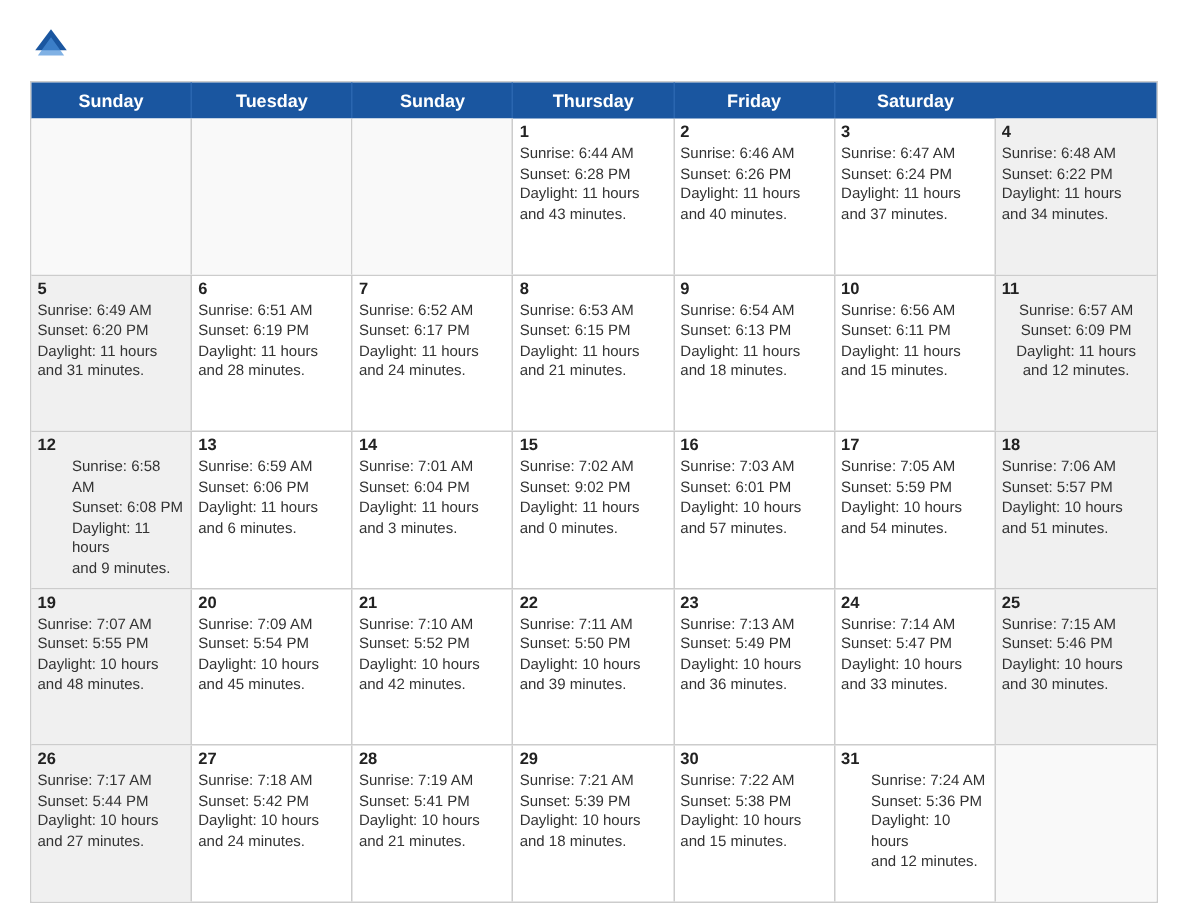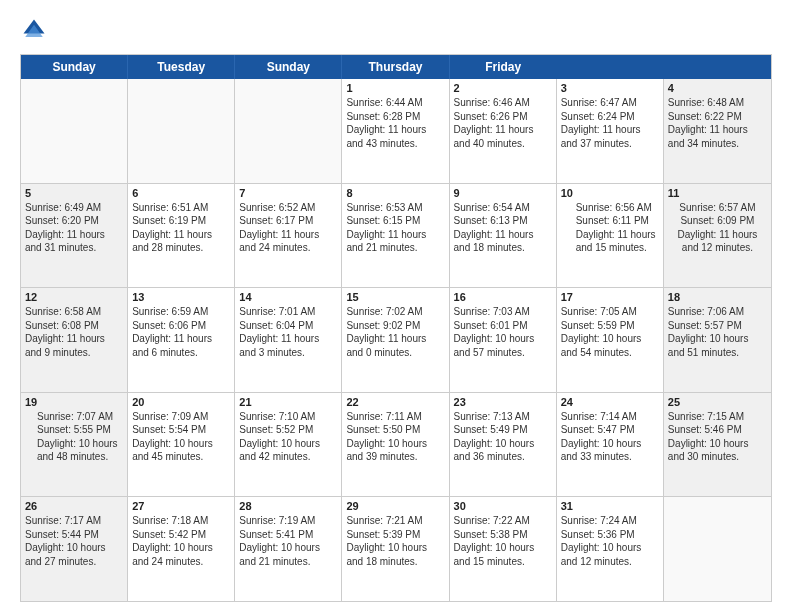--- a/index.html
+++ b/index.html
@@ -135,20 +135,21 @@
     </div>
   </div>
 
   <div class="calendar">
     <div class="cal-header" id="cal-header">
         <div class="cal-header-cell">Sunday</div>
         <div class="cal-header-cell">Tuesday</div>
         <div class="cal-header-cell">Sunday</div>
         <div class="cal-header-cell">Thursday</div>
         <div class="cal-header-cell">Friday</div>
+        <div class="cal-header-cell">Saturday</div>
       </div>
     <div class="cal-body" id="cal-body">
         <div class="cal-row">
           <div class="cal-cell empty"></div>
           <div class="cal-cell empty"></div>
           <div class="cal-cell empty"></div>
           <div class="cal-cell">
             <div class="day-num">1</div>
             <div class="cell-text" style="white-space: pre-line;">Sunrise: 6:44 AM
 Sunset: 6:28 PM
@@ -208,37 +209,37 @@
           </div>
           <div class="cal-cell">
             <div class="day-num">9</div>
             <div class="cell-text" style="white-space: pre-line;">Sunrise: 6:54 AM
 Sunset: 6:13 PM
 Daylight: 11 hours
 and 18 minutes.</div>
           </div>
           <div class="cal-cell">
             <div class="day-num">10</div>
-            <div class="cell-text" style="white-space: pre-line; margin-left: 15px;">Sunrise: 6:56 AM
+            <div class="cell-text" style="white-space: pre-line;">Sunrise: 6:56 AM
 Sunset: 6:11 PM
 Daylight: 11 hours
 and 15 minutes.</div>
           </div>
           <div class="cal-cell shaded">
             <div class="day-num">11</div>
             <div class="cell-text" style="white-space: pre-line; text-align: center;">Sunrise: 6:57 AM
 Sunset: 6:09 PM
 Daylight: 11 hours
 and 12 minutes.</div>
           </div>
         </div>
         <div class="cal-row">
           <div class="cal-cell shaded">
             <div class="day-num">12</div>
-            <div class="cell-text" style="white-space: pre-line;">Sunrise: 6:58 AM
+            <div class="cell-text" style="white-space: pre-line; margin-left: 23px;">Sunrise: 6:58 AM
 Sunset: 6:08 PM
 Daylight: 11 hours
 and 9 minutes.</div>
           </div>
           <div class="cal-cell">
             <div class="day-num">13</div>
             <div class="cell-text" style="white-space: pre-line;">Sunrise: 6:59 AM
 Sunset: 6:06 PM
 Daylight: 11 hours
 and 6 minutes.</div>
@@ -275,21 +276,21 @@
             <div class="day-num">18</div>
             <div class="cell-text" style="white-space: pre-line;">Sunrise: 7:06 AM
 Sunset: 5:57 PM
 Daylight: 10 hours
 and 51 minutes.</div>
           </div>
         </div>
         <div class="cal-row">
           <div class="cal-cell shaded">
             <div class="day-num">19</div>
-            <div class="cell-text" style="white-space: pre-line; margin-left: 12px;">Sunrise: 7:07 AM
+            <div class="cell-text" style="white-space: pre-line;">Sunrise: 7:07 AM
 Sunset: 5:55 PM
 Daylight: 10 hours
 and 48 minutes.</div>
           </div>
           <div class="cal-cell">
             <div class="day-num">20</div>
             <div class="cell-text" style="white-space: pre-line;">Sunrise: 7:09 AM
 Sunset: 5:54 PM
 Daylight: 10 hours
 and 45 minutes.</div>
@@ -361,21 +362,21 @@
           </div>
           <div class="cal-cell">
             <div class="day-num">30</div>
             <div class="cell-text" style="white-space: pre-line;">Sunrise: 7:22 AM
 Sunset: 5:38 PM
 Daylight: 10 hours
 and 15 minutes.</div>
           </div>
           <div class="cal-cell">
             <div class="day-num">31</div>
-            <div class="cell-text" style="white-space: pre-line;">Sunrise: 7:24 AM
+            <div class="cell-text" style="white-space: pre-line; margin-left: 20px;">Sunrise: 7:24 AM
 Sunset: 5:36 PM
 Daylight: 10 hours
 and 12 minutes.</div>
           </div>
           <div class="cal-cell empty"></div>
         </div>
       </div>
   </div>
 </div>
 

